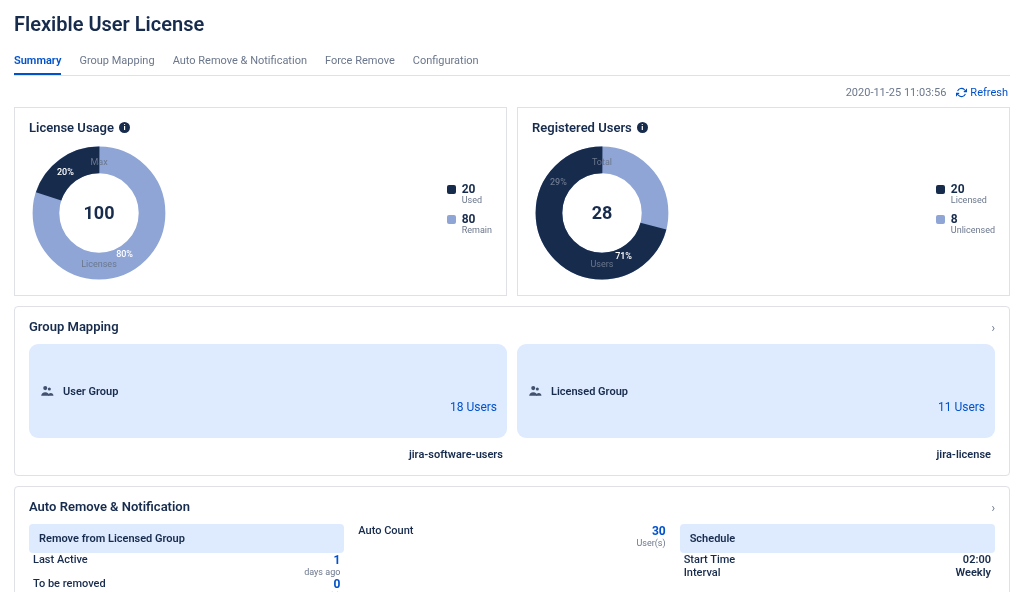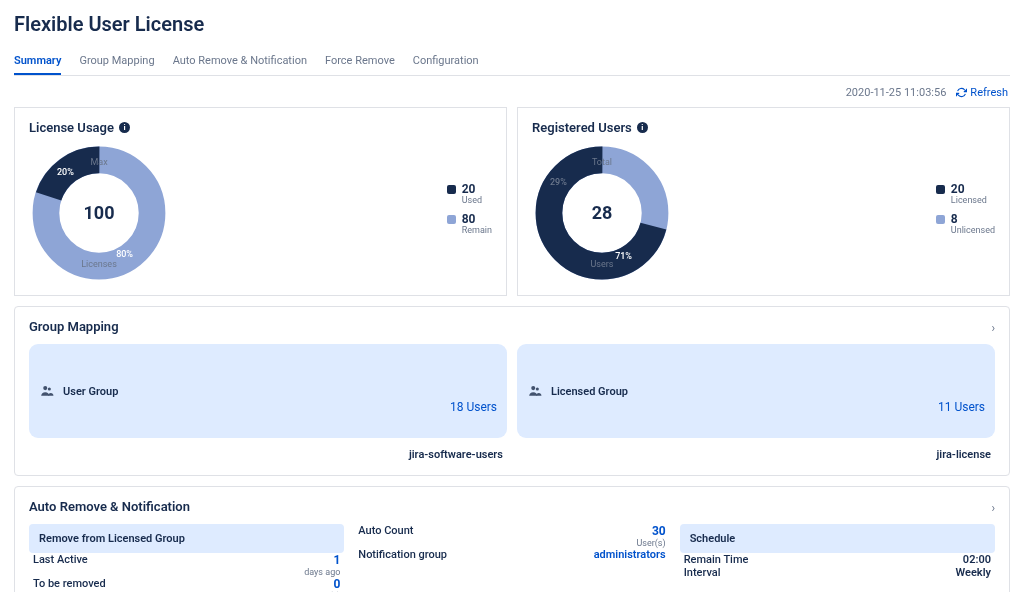--- a/index.html
+++ b/index.html
@@ -205,29 +205,25 @@
       <div class="kv">
           <span class="k">To remain</span>
           <span class="v"><span class="num">0</span><span class="unit">User(s)</span></span>
         </div>
     </div>
     <div class="auto-col">
       <div class="kv">
           <span class="k">Auto Count</span>
           <span class="v"><span class="num">30</span><span class="unit">User(s)</span></span>
         </div>
-      <div class="kv">
-          <span class="k">Notification group</span>
-          <span class="v link">administrators</span>
-        </div>
     </div>
     <div class="auto-col">
       <div class="col-head">Schedule</div>
       <div class="kv">
-          <span class="k">Remain Time</span>
+          <span class="k">Start Time</span>
           <span class="v plain">02:00</span>
         </div>
       <div class="kv">
           <span class="k">Interval</span>
           <span class="v plain">Weekly</span>
         </div>
     </div>
   </div>
 </div>
 

